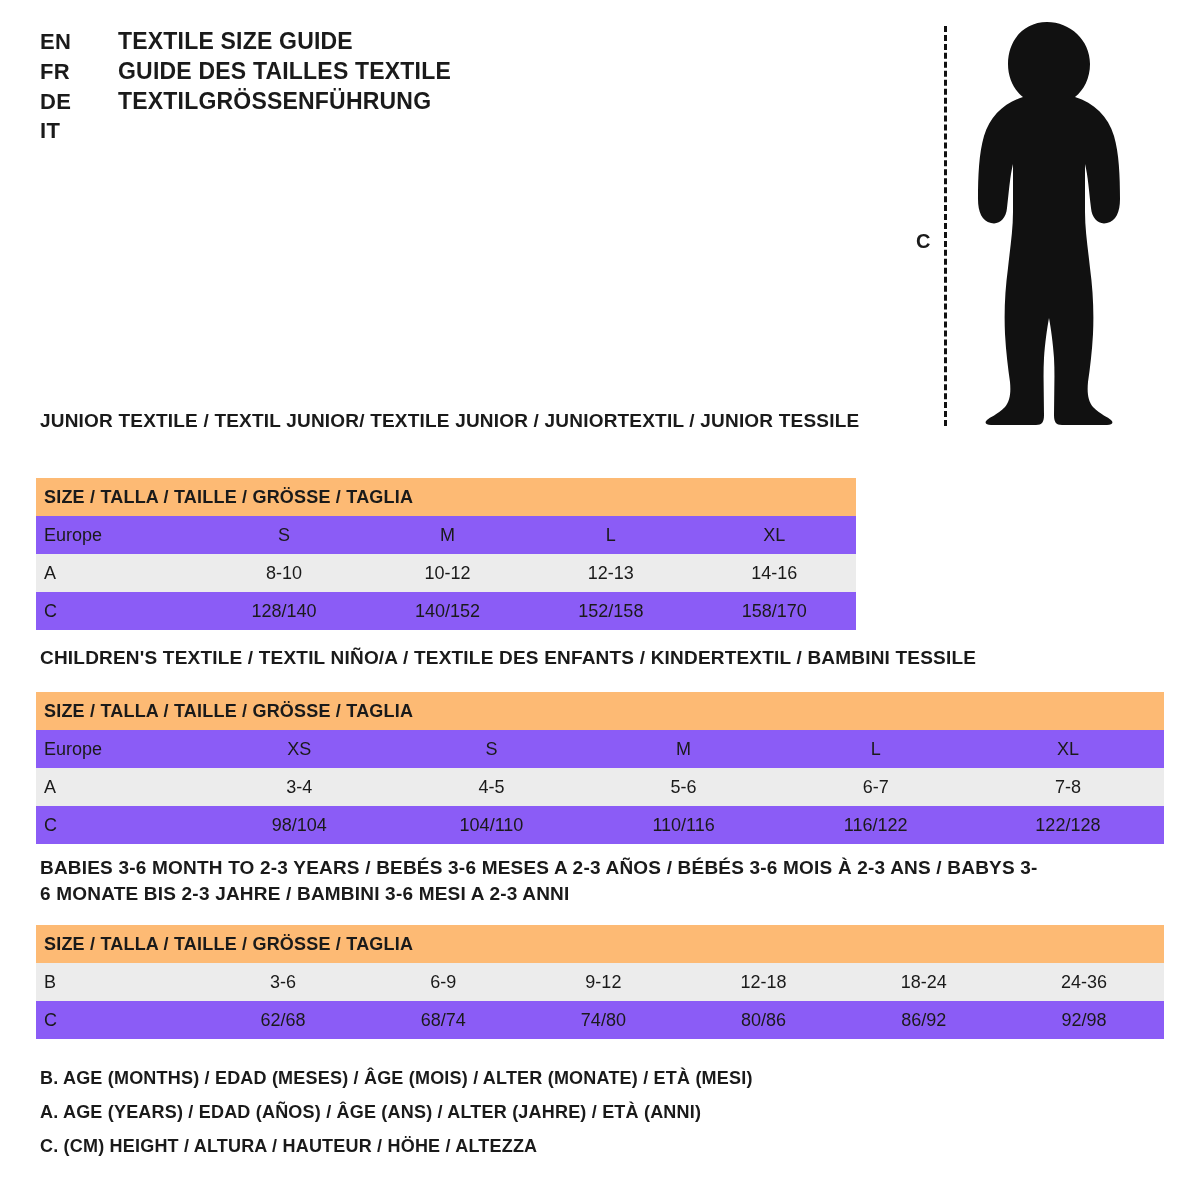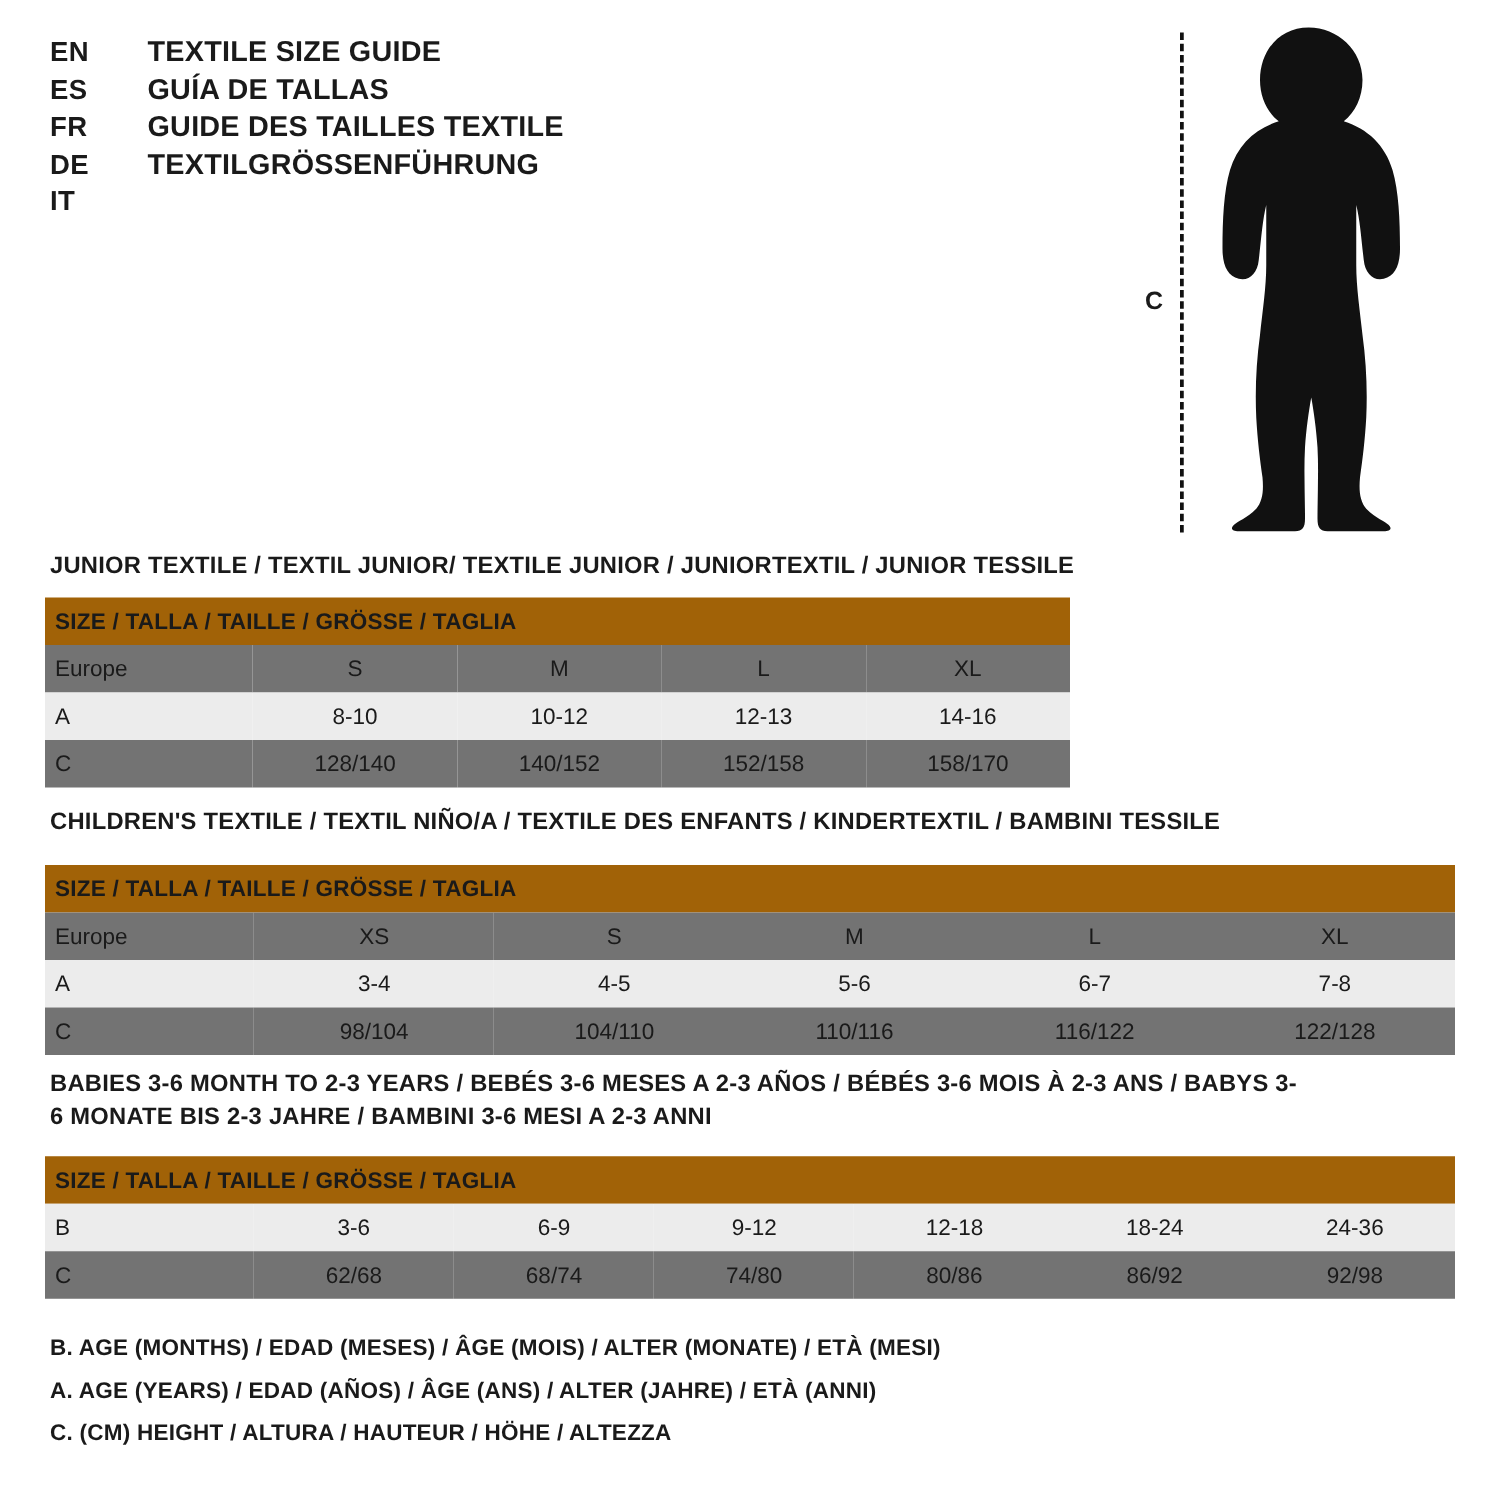--- a/index.html
+++ b/index.html
@@ -98,27 +98,27 @@
     position: absolute;
     border-collapse: collapse;
     font-size: 18px;
   }
   .sizetable td {
     padding: 5px 0 5px 0;
     height: 28px;
     vertical-align: middle;
   }
   .hdr-row td {
-    background: #a16207;
+    background: #fdba74;
     font-weight: 700;
     padding-left: 8px;
     letter-spacing: 0.2px;
     font-size: 18px;
   }
-  .row-white td { background: #737373; }
+  .row-white td { background: #8b5cf6; }
   .row-gray td  { background: #ececec; }
   .lbl {
     padding-left: 8px !important;
     text-align: left;
     font-weight: 400;
   }
   .val {
     text-align: center;
     font-weight: 400;
   }
@@ -145,24 +145,20 @@
 </style>
 </head>
 <body>
 
 <div class="page">
 
   <div class="lang-block">
     <div class="lang-row">
       <span class="lang-code">EN</span>
       <span class="lang-text">TEXTILE SIZE GUIDE</span>
-    </div>
-    <div class="lang-row">
-      <span class="lang-code">ES</span>
-      <span class="lang-text">GUÍA DE TALLAS</span>
     </div>
     <div class="lang-row">
       <span class="lang-code">FR</span>
       <span class="lang-text">GUIDE DES TAILLES TEXTILE</span>
     </div>
     <div class="lang-row">
       <span class="lang-code">DE</span>
       <span class="lang-text">TEXTILGRÖSSENFÜHRUNG</span>
     </div>
     <div class="lang-row">
@@ -209,21 +205,21 @@
         C140 203 147 209 155 207
         C164 205 168 196 168 183
         C168 160 167 137 162 120
         C156 100 142 87 123 81
         C132 74 138 62 138 48
         C138 24 118 6 95 6 Z
       "></path>
     </svg>
   </div>
 
-  <div class="section-title" style="top:440px;">JUNIOR TEXTILE / TEXTIL JUNIOR/ TEXTILE JUNIOR / JUNIORTEXTIL / JUNIOR TESSILE</div>
+  <div class="section-title" style="top:408px;">JUNIOR TEXTILE / TEXTIL JUNIOR/ TEXTILE JUNIOR / JUNIORTEXTIL / JUNIOR TESSILE</div>
 
   <table class="sizetable" style="left:36px; top:478px; width:820px;">
     <tbody>
         <tr class="hdr-row">
       <td colspan="5">SIZE / TALLA / TAILLE / GRÖSSE / TAGLIA</td>
     </tr>
     <tr class="row-white">
       <td class="lbl" style="width:160px;">Europe</td>
       <td class="hdr-size" style="width:165px;">S</td>
       <td class="hdr-size" style="width:165px;">M</td>

